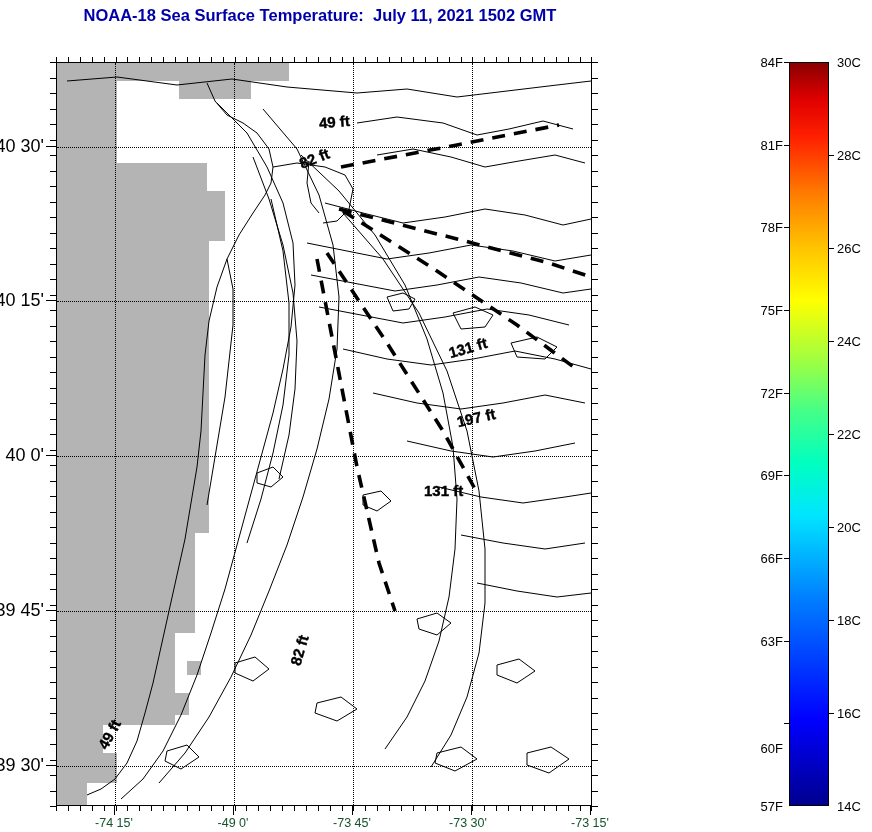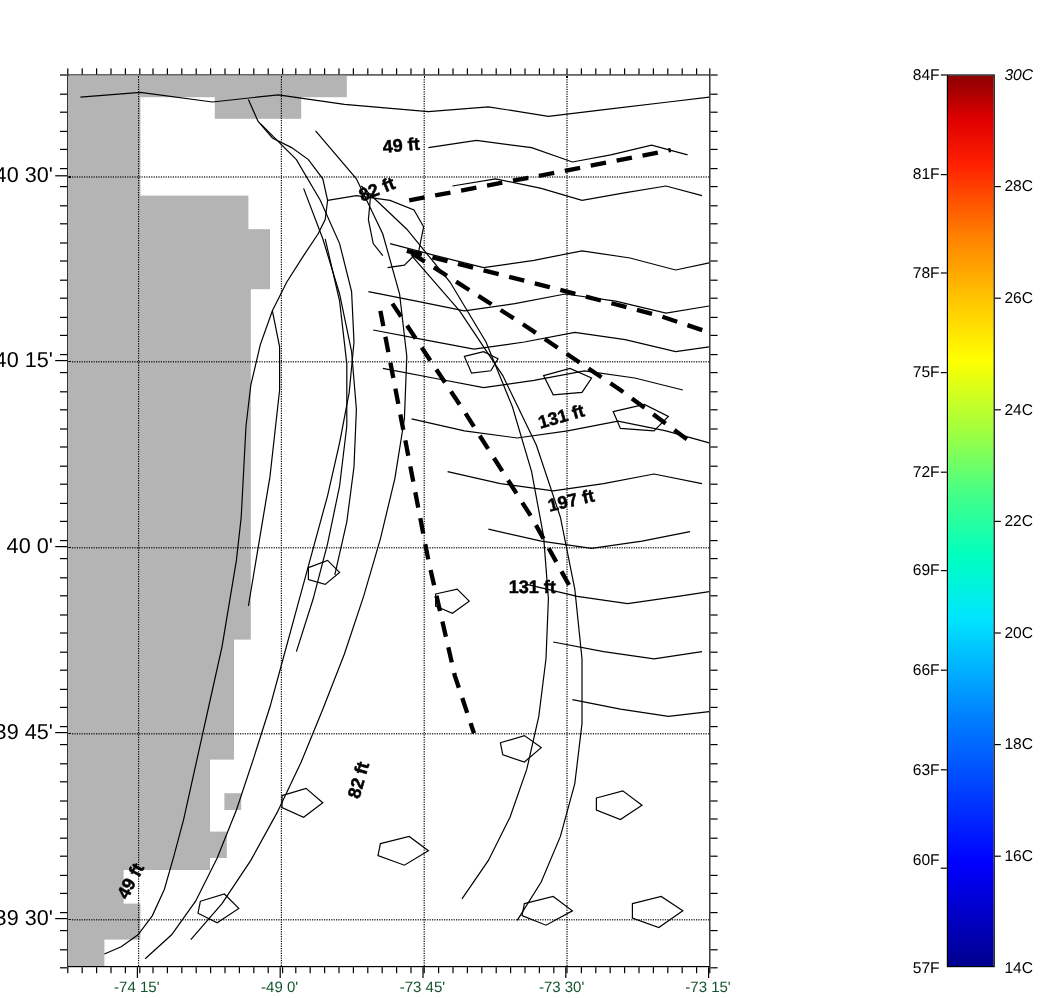--- a/index.html
+++ b/index.html
@@ -69,20 +69,21 @@
   .cb-lab-l{position:absolute;right:46px;font-size:13px;color:#000;
             transform:translateY(-50%);white-space:nowrap;text-align:right;}
 
   
   #vector-overlay{position:absolute;inset:0;}
 </style>
 </head>
 <body>
 
 <div id="title-block">
+  <div class="title-line">NOAA-18 Sea Surface Temperature:  July 11, 2021 1502 GMT</div>
 </div>
 
 <div id="map-panel">
   <div id="map-clip">
     <div class="sea"></div>
 
     <div class="land" style="left:0px;top:0px;width:232px;height:18px;"></div>
     <div class="land" style="left:122px;top:0px;width:72px;height:36px;"></div>
     <div class="land" style="left:0px;top:0px;width:60px;height:108px;"></div>
     <div class="land" style="left:0px;top:100px;width:150px;height:40px;"></div>
@@ -395,21 +396,21 @@
     <div class="tick tick-l" style="left: 592px; top: 744px; width: 6px;"></div>
     <div class="tick tick-l" style="left: 592px; top: 760px; width: 6px;"></div>
     <div class="tick tick-l" style="left: 592px; top: 775px; width: 6px;"></div>
     <div class="tick tick-l" style="left: 592px; top: 791px; width: 6px;"></div>
     <div class="tick tick-l" style="left: 592px; top: 806px; width: 6px;"></div>
   </div>
 
 <div id="cbar-panel">
   <div id="cbar"></div>
   <div id="cbar-ticks">
-      <div class="cb-lab-r" style="top: 0px; font-style: italic;">30C</div>
+      <div class="cb-lab-r" style="top: 0px;">30C</div>
       <div class="cb-tick-r" style="top: 93px;"></div>
       <div class="cb-lab-r" style="top: 93px;">28C</div>
       <div class="cb-tick-r" style="top: 186px;"></div>
       <div class="cb-lab-r" style="top: 186px;">26C</div>
       <div class="cb-tick-r" style="top: 279px;"></div>
       <div class="cb-lab-r" style="top: 279px;">24C</div>
       <div class="cb-tick-r" style="top: 372px;"></div>
       <div class="cb-lab-r" style="top: 372px;">22C</div>
       <div class="cb-tick-r" style="top: 465px;"></div>
       <div class="cb-lab-r" style="top: 465px;">20C</div>
@@ -428,16 +429,16 @@
       <div class="cb-lab-l" style="top: 248px;">75F</div>
       <div class="cb-tick-l" style="top: 330.667px;"></div>
       <div class="cb-lab-l" style="top: 330.667px;">72F</div>
       <div class="cb-tick-l" style="top: 413.333px;"></div>
       <div class="cb-lab-l" style="top: 413.333px;">69F</div>
       <div class="cb-tick-l" style="top: 496px;"></div>
       <div class="cb-lab-l" style="top: 496px;">66F</div>
       <div class="cb-tick-l" style="top: 578.667px;"></div>
       <div class="cb-lab-l" style="top: 578.667px;">63F</div>
       <div class="cb-tick-l" style="top: 661.333px;"></div>
-      <div class="cb-lab-l" style="top: 654px;">60F</div>
+      <div class="cb-lab-l" style="top: 686px;">60F</div>
       <div class="cb-lab-l" style="top: 744px;">57F</div>
     </div>
 </div>
 
 </body></html>

